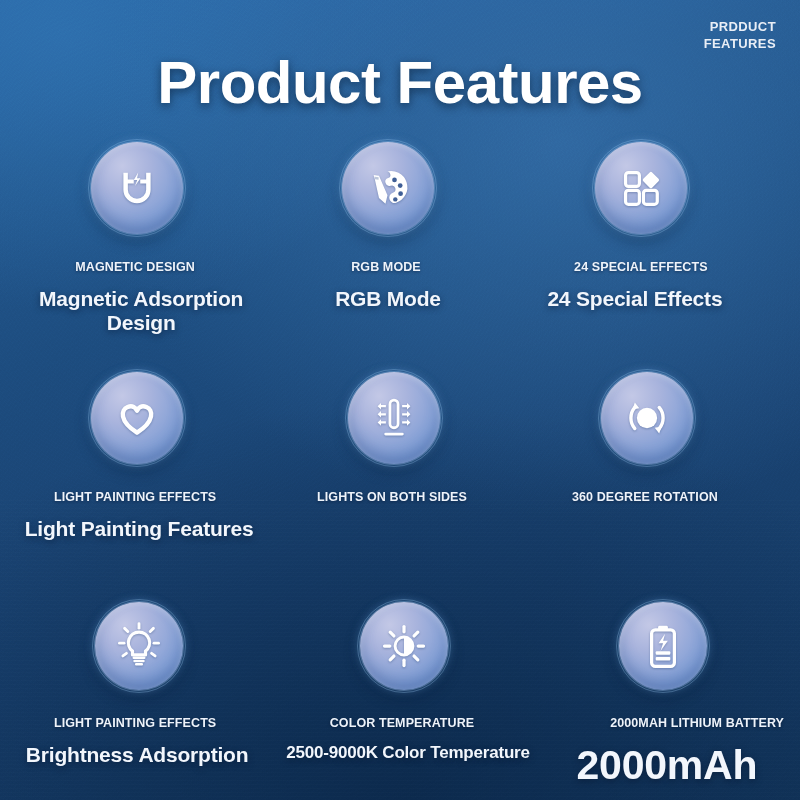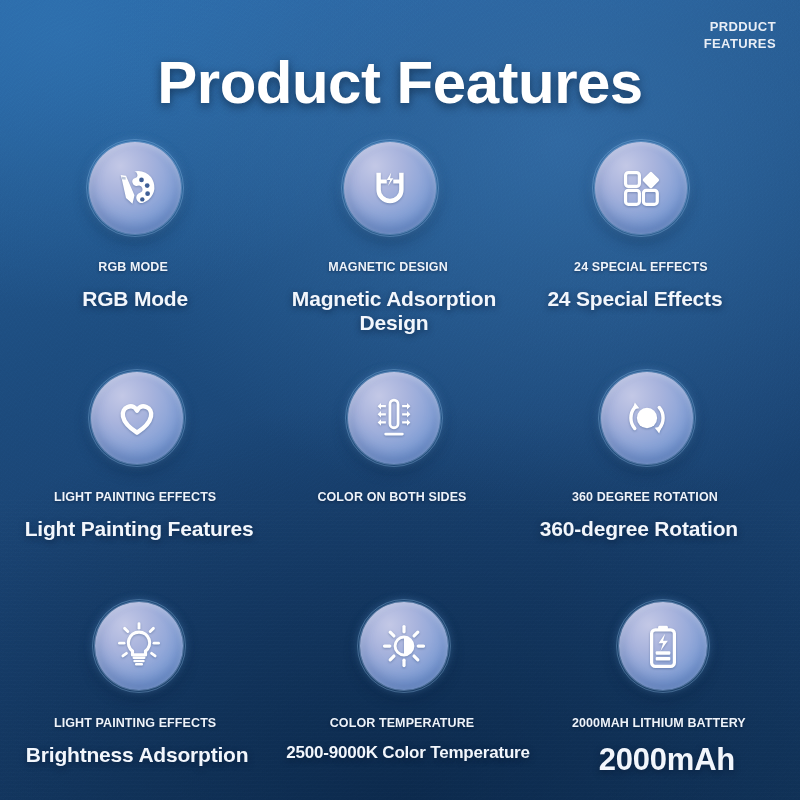--- a/index.html
+++ b/index.html
@@ -152,42 +152,42 @@
     text-align: center;
     color: #f2f6fc;
     font-size: 21px;
     font-weight: bold;
     line-height: 1.12;
     letter-spacing: -0.2px;
     text-shadow: 0 2px 6px rgba(5,20,45,0.55);
     padding: 0 6px;
   }
   .big-label.size-sm { font-size: 17px; white-space: nowrap; }
-  .big-label.size-lg { font-size: 31px; }
+  .big-label.size-lg { font-size: 41px; }
 
   
   .cell-0 .cap-label { transform: translateX(-12px); }
   .cell-0 .big-label { transform: translateX(-6px); }
   .cell-1 .cap-label { transform: translateX(-14px); }
   .cell-1 .big-label { transform: translateX(-12px); }
   .cell-2 .cap-label { transform: translateX(-12px); }
   .cell-2 .big-label { transform: translateX(-18px); }
 
   .cell-3 .cap-label { transform: translateX(-12px); }
   .cell-3 .big-label { transform: translateX(-8px); }
   .cell-4 .cap-label { transform: translateX(-8px); }
   .cell-4 .big-label { transform: translateX(-6px); }
   .cell-5 .cap-label { transform: translateX(-8px); }
   .cell-5 .big-label { transform: translateX(-14px); }
 
   .cell-6 .cap-label { transform: translateX(-12px); }
   .cell-6 .big-label { transform: translateX(-10px); }
   .cell-7 .cap-label { transform: translateX(2px); }
   .cell-7 .big-label { transform: translateX(8px); }
-  .cell-8 .cap-label { transform: translateX(6px); }
+  .cell-8 .cap-label { transform: translateX(6px); text-align: right; }
   .cell-8 .big-label { transform: translateX(14px); }
 
   .cell-6 .icon-bubble,
   .cell-7 .icon-bubble,
   .cell-8 .icon-bubble { width: 88px; height: 88px; }
   .cell-6 .icon-bubble { transform: translateX(-8px); }
   .cell-7 .icon-bubble { transform: translateX(4px); }
   .cell-8 .icon-bubble { transform: translateX(10px); }
 
   .cell-0 .icon-bubble { transform: translateX(-10px); }
@@ -206,53 +206,53 @@
   <div id="banding"></div>
 
   <div id="corner-kicker">
     <div>PRDDUCT</div>
     <div>FEATURES</div>
   </div>
 
   <div id="page-title">Product Features</div>
 
   <div id="features-grid">
+      <div class="feature-cell cell-0">
+        <div class="icon-bubble">
+          <span>
+    <svg viewBox="0 0 64 64" fill="none" xmlns="http://www.w3.org/2000/svg">
+      <path d="M18 16 v18 a14 14 0 0 0 28 0 V16" stroke="#ffffff" stroke-width="5.5" stroke-linecap="square" fill="none"></path>
+      <path d="M18 24 h10 M36 24 h10" stroke="#ffffff" stroke-width="5" stroke-linecap="butt"></path>
+      <path d="M33.5 13 l-5.5 9 h4.2 l-2.6 7.5 6.6 -9.4 h-4.1 z" fill="#ffffff"></path>
+    </svg>
+          </span>
+        </div>
+        <div class="cap-label">MAGNETIC DESIGN</div>
+        <div class="big-label">Magnetic Adsorption Design</div>
+      </div>
       <div class="feature-cell cell-1">
         <div class="icon-bubble">
           <span>
     <svg viewBox="0 0 64 64" fill="none" xmlns="http://www.w3.org/2000/svg">
       <path d="M36 12 a20 20 0 0 1 0 40 a6.5 6.5 0 0 1 0 -13 a4.5 4.5 0 0 0 0 -9
                a5 5 0 0 1 0 -10 a4 4 0 0 0 0 -8 z" fill="#ffffff" transform="rotate(-18 33 32)"></path>
       <circle cx="40" cy="22" r="2.9" fill="#3f5f96"></circle>
       <circle cx="47" cy="29" r="2.9" fill="#3f5f96"></circle>
       <circle cx="47.5" cy="39" r="2.9" fill="#3f5f96"></circle>
       <circle cx="41" cy="46" r="2.7" fill="#3f5f96"></circle>
       <g transform="rotate(-18 30 32)">
         <path d="M20 12 l6 3 l2.5 26 l-5.5 9 l-5.5 -9 l2.5 -26 z" fill="#ffffff"></path>
         <path d="M21 14.5 l4 2 l-1 3 l-4 -2 z" fill="#3f5f96" opacity="0.35"></path>
       </g>
     </svg>
           </span>
         </div>
         <div class="cap-label">RGB MODE</div>
         <div class="big-label">RGB Mode</div>
       </div>
-      <div class="feature-cell cell-0">
-        <div class="icon-bubble">
-          <span>
-    <svg viewBox="0 0 64 64" fill="none" xmlns="http://www.w3.org/2000/svg">
-      <path d="M18 16 v18 a14 14 0 0 0 28 0 V16" stroke="#ffffff" stroke-width="5.5" stroke-linecap="square" fill="none"></path>
-      <path d="M18 24 h10 M36 24 h10" stroke="#ffffff" stroke-width="5" stroke-linecap="butt"></path>
-      <path d="M33.5 13 l-5.5 9 h4.2 l-2.6 7.5 6.6 -9.4 h-4.1 z" fill="#ffffff"></path>
-    </svg>
-          </span>
-        </div>
-        <div class="cap-label">MAGNETIC DESIGN</div>
-        <div class="big-label">Magnetic Adsorption Design</div>
-      </div>
       <div class="feature-cell cell-2">
         <div class="icon-bubble">
           <span>
     <svg viewBox="0 0 64 64" fill="none" xmlns="http://www.w3.org/2000/svg">
       <rect x="13" y="13" width="17" height="17" rx="3.5" stroke="#ffffff" stroke-width="4" fill="none"></rect>
       <rect x="13" y="35" width="17" height="17" rx="3.5" stroke="#ffffff" stroke-width="4" fill="none"></rect>
       <rect x="35" y="35" width="17" height="17" rx="3.5" stroke="#ffffff" stroke-width="4" fill="none"></rect>
       <rect x="36.5" y="14.5" width="15.5" height="15.5" rx="2.2" fill="#ffffff" transform="rotate(45 44.2 22.2)"></rect>
     </svg>
           </span>
@@ -282,36 +282,35 @@
         <path d="M22 16 h-6 l0 -2.6 l-4.2 4 l4.2 4 l0 -2.6 h6 z"></path>
         <path d="M22 26 h-6 l0 -2.6 l-4.2 4 l4.2 4 l0 -2.6 h6 z"></path>
         <path d="M22 36 h-6 l0 -2.6 l-4.2 4 l4.2 4 l0 -2.6 h6 z"></path>
         <path d="M42 16 h6 l0 -2.6 l4.2 4 l-4.2 4 l0 -2.6 h-6 z"></path>
         <path d="M42 26 h6 l0 -2.6 l4.2 4 l-4.2 4 l0 -2.6 h-6 z"></path>
         <path d="M42 36 h6 l0 -2.6 l4.2 4 l-4.2 4 l0 -2.6 h-6 z"></path>
       </g>
     </svg>
           </span>
         </div>
-        <div class="cap-label">COLOR ON BOTH SIDES</div>
+        <div class="cap-label">LIGHTS ON BOTH SIDES</div>
       </div>
       <div class="feature-cell cell-5">
         <div class="icon-bubble">
           <span>
     <svg viewBox="0 0 64 64" fill="none" xmlns="http://www.w3.org/2000/svg">
       <circle cx="32" cy="32" r="12.5" fill="#ffffff"></circle>
       <path d="M17 19 a20 20 0 0 0 0 26" stroke="#ffffff" stroke-width="4.2" stroke-linecap="round" fill="none"></path>
       <path d="M47 19 a20 20 0 0 1 0 26" stroke="#ffffff" stroke-width="4.2" stroke-linecap="round" fill="none"></path>
       <path d="M17 13 l5.5 7 l-8.5 1.5 z" fill="#ffffff"></path>
       <path d="M47 51 l-5.5 -7 l8.5 -1.5 z" fill="#ffffff"></path>
     </svg>
           </span>
         </div>
         <div class="cap-label">360 DEGREE ROTATION</div>
-        <div class="big-label">360-degree Rotation</div>
       </div>
       <div class="feature-cell cell-6">
         <div class="icon-bubble">
           <span>
     <svg viewBox="0 0 64 64" fill="none" xmlns="http://www.w3.org/2000/svg">
       <path d="M32 15 a13 13 0 0 1 8 23.3 V43 h-16 v-4.7 A13 13 0 0 1 32 15 z" stroke="#ffffff" stroke-width="4" stroke-linejoin="round" fill="none"></path>
       <path d="M25.5 46.5 h13 M26.5 50.5 h11 M28.5 54.5 h7" stroke="#ffffff" stroke-width="3" stroke-linecap="round"></path>
       <g stroke="#ffffff" stroke-width="3.6" stroke-linecap="round">
         <path d="M32 4.5 v5.5"></path>
         <path d="M13.5 28.5 h-5.5"></path>

